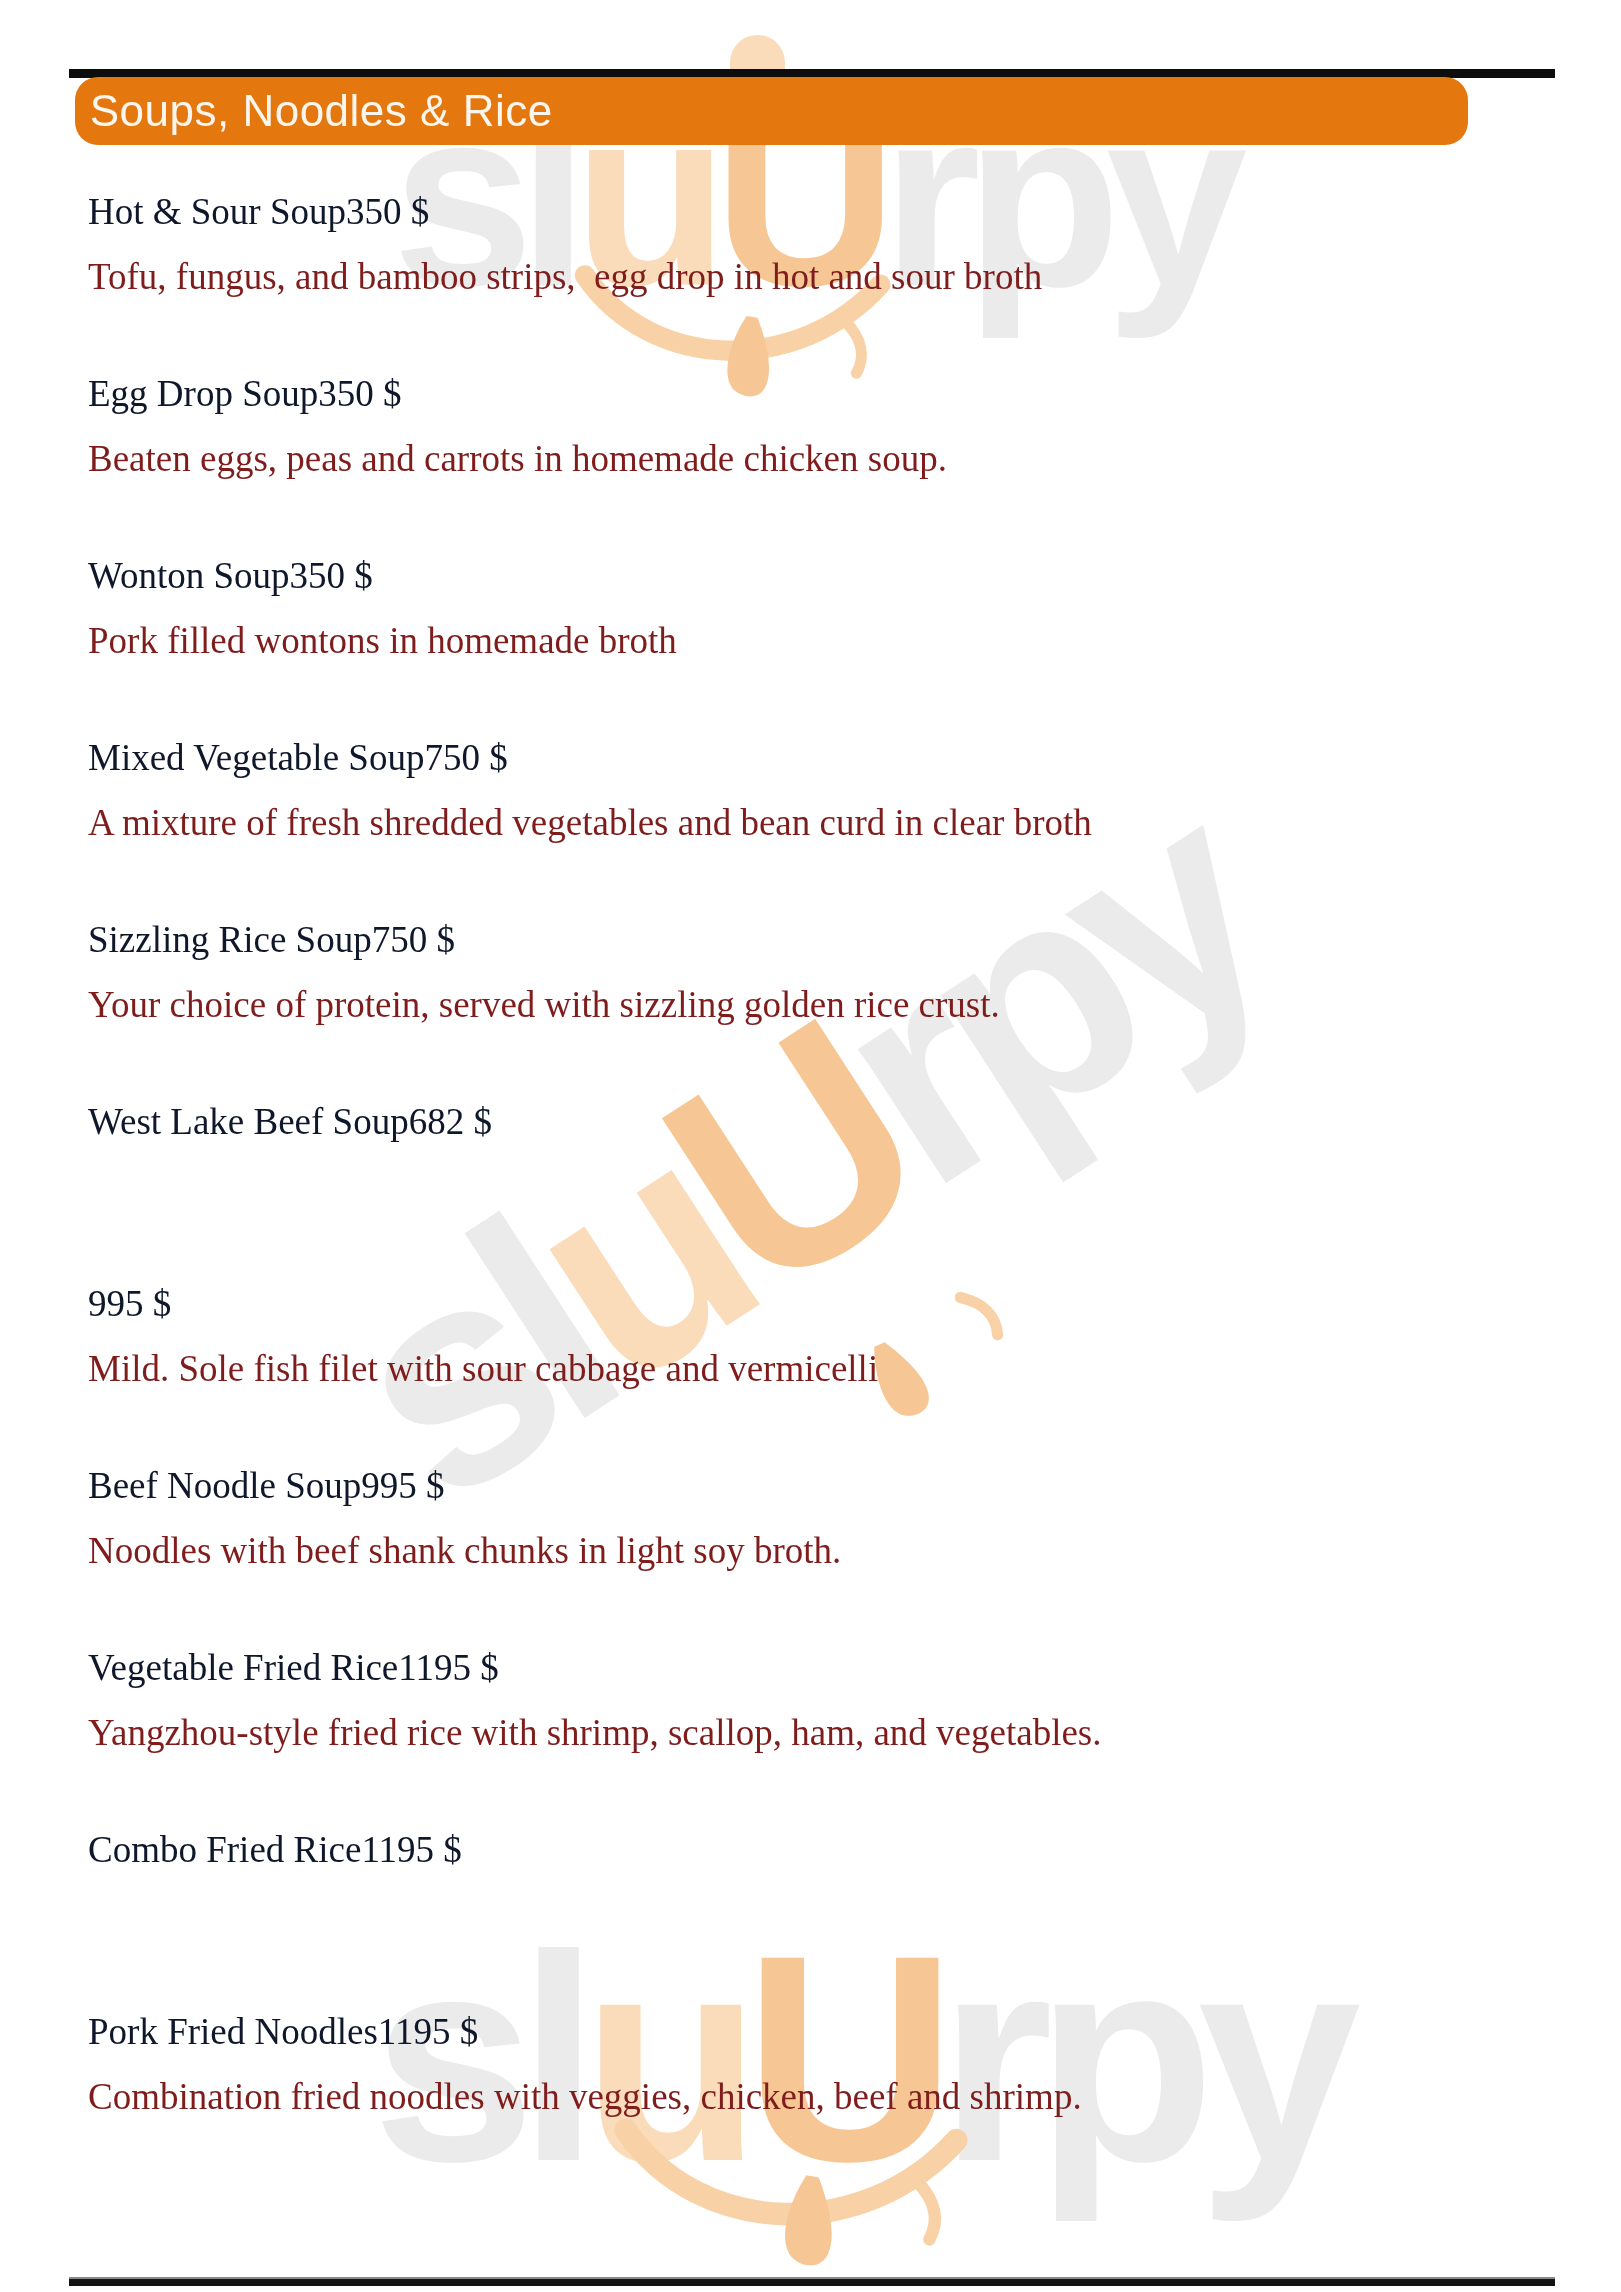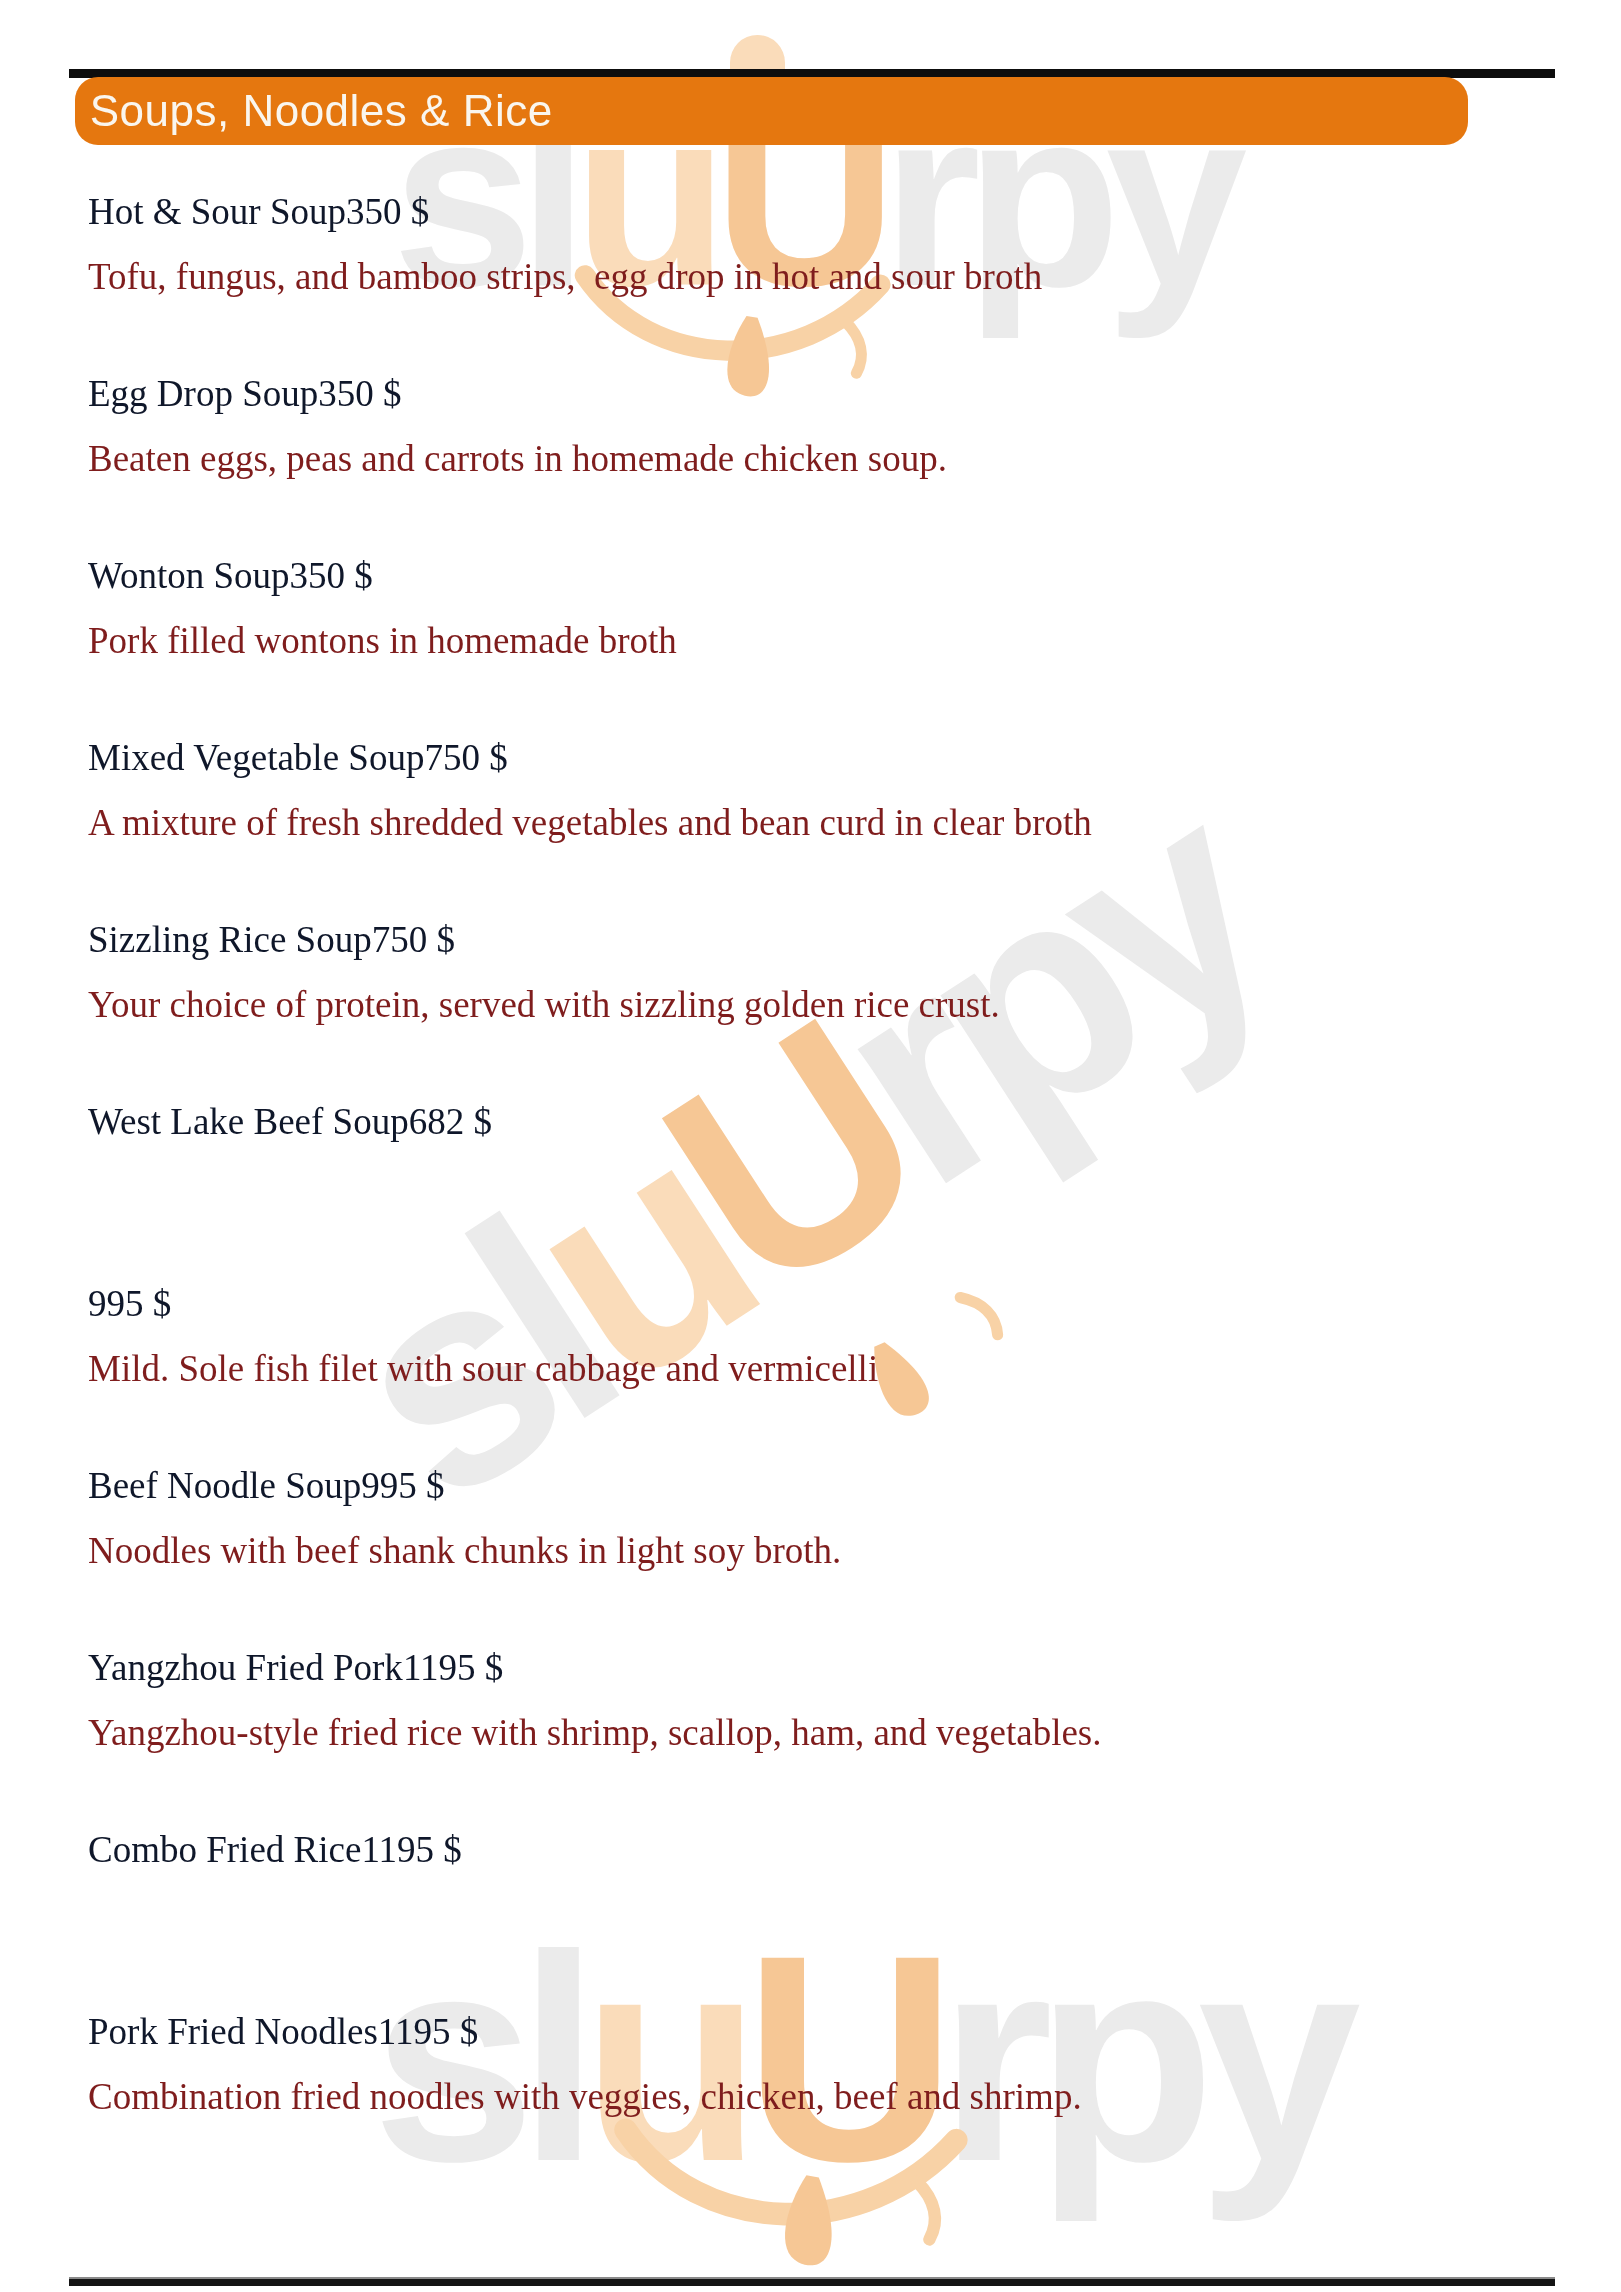--- a/index.html
+++ b/index.html
@@ -165,21 +165,21 @@
     <div class="item">
       <div class="item-top">
         <span class="item-title">Beef Noodle Soup</span>
         <span class="item-price">995 $</span>
       </div>
       <div class="item-desc">Noodles with beef shank chunks in light soy broth.</div>
     </div>
 
     <div class="item">
       <div class="item-top">
-        <span class="item-title">Yangzhou Fried Pork</span>
+        <span class="item-title">Vegetable Fried Rice</span>
         <span class="item-price">1195 $</span>
       </div>
       <div class="item-desc">Yangzhou-style fried rice with shrimp, scallop, ham, and vegetables.</div>
     </div>
 
     <div class="item">
       <div class="item-top">
         <span class="item-title">Combo Fried Rice</span>
         <span class="item-price">1195 $</span>
       </div>

